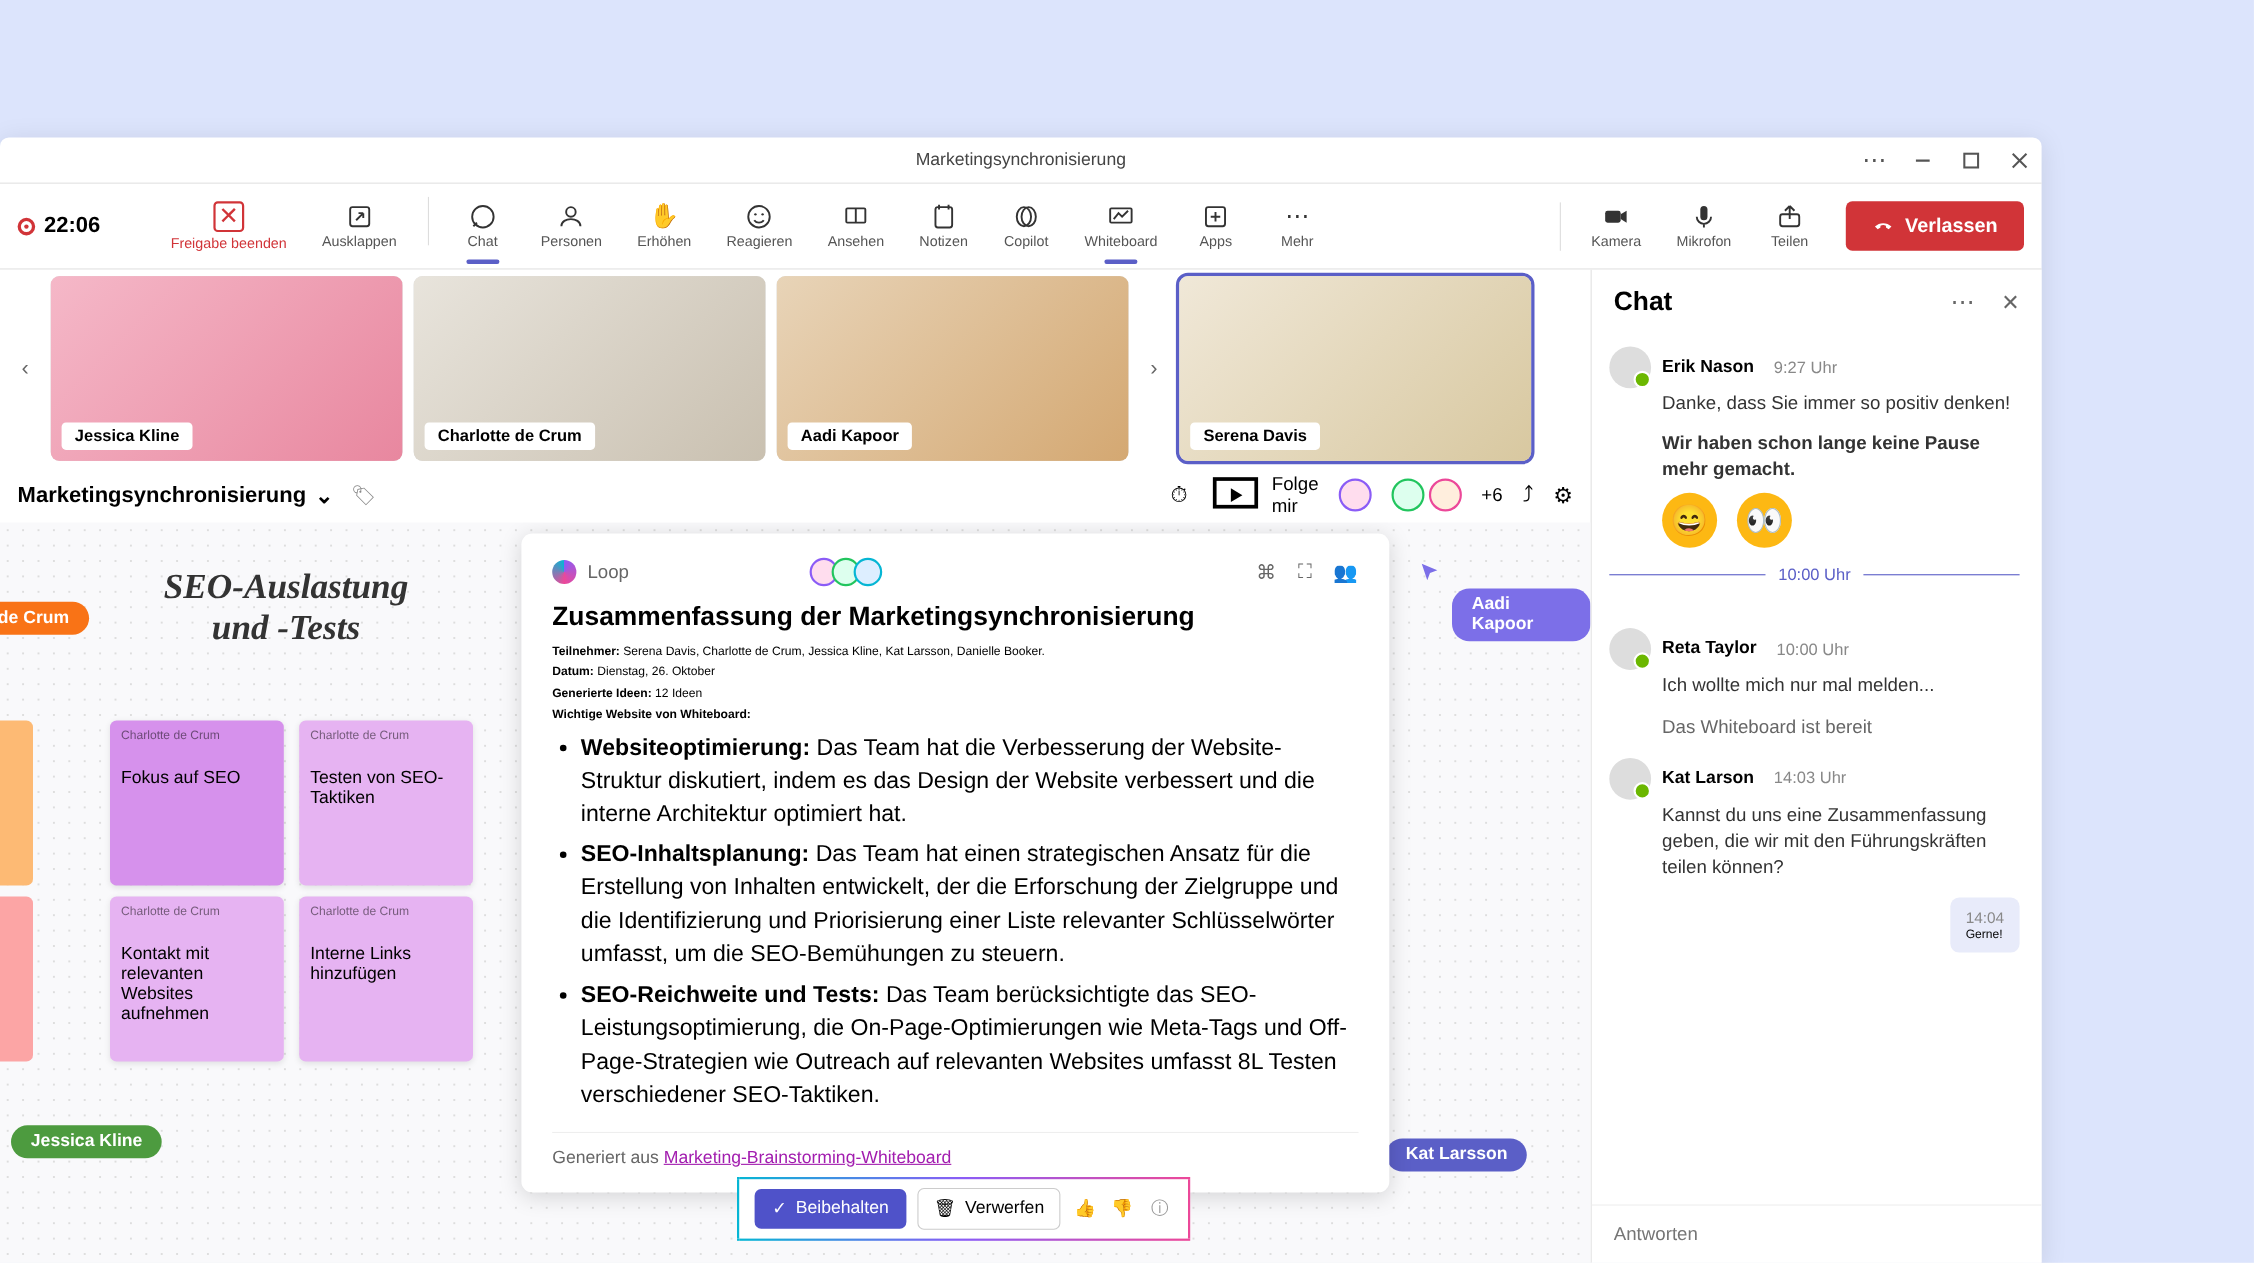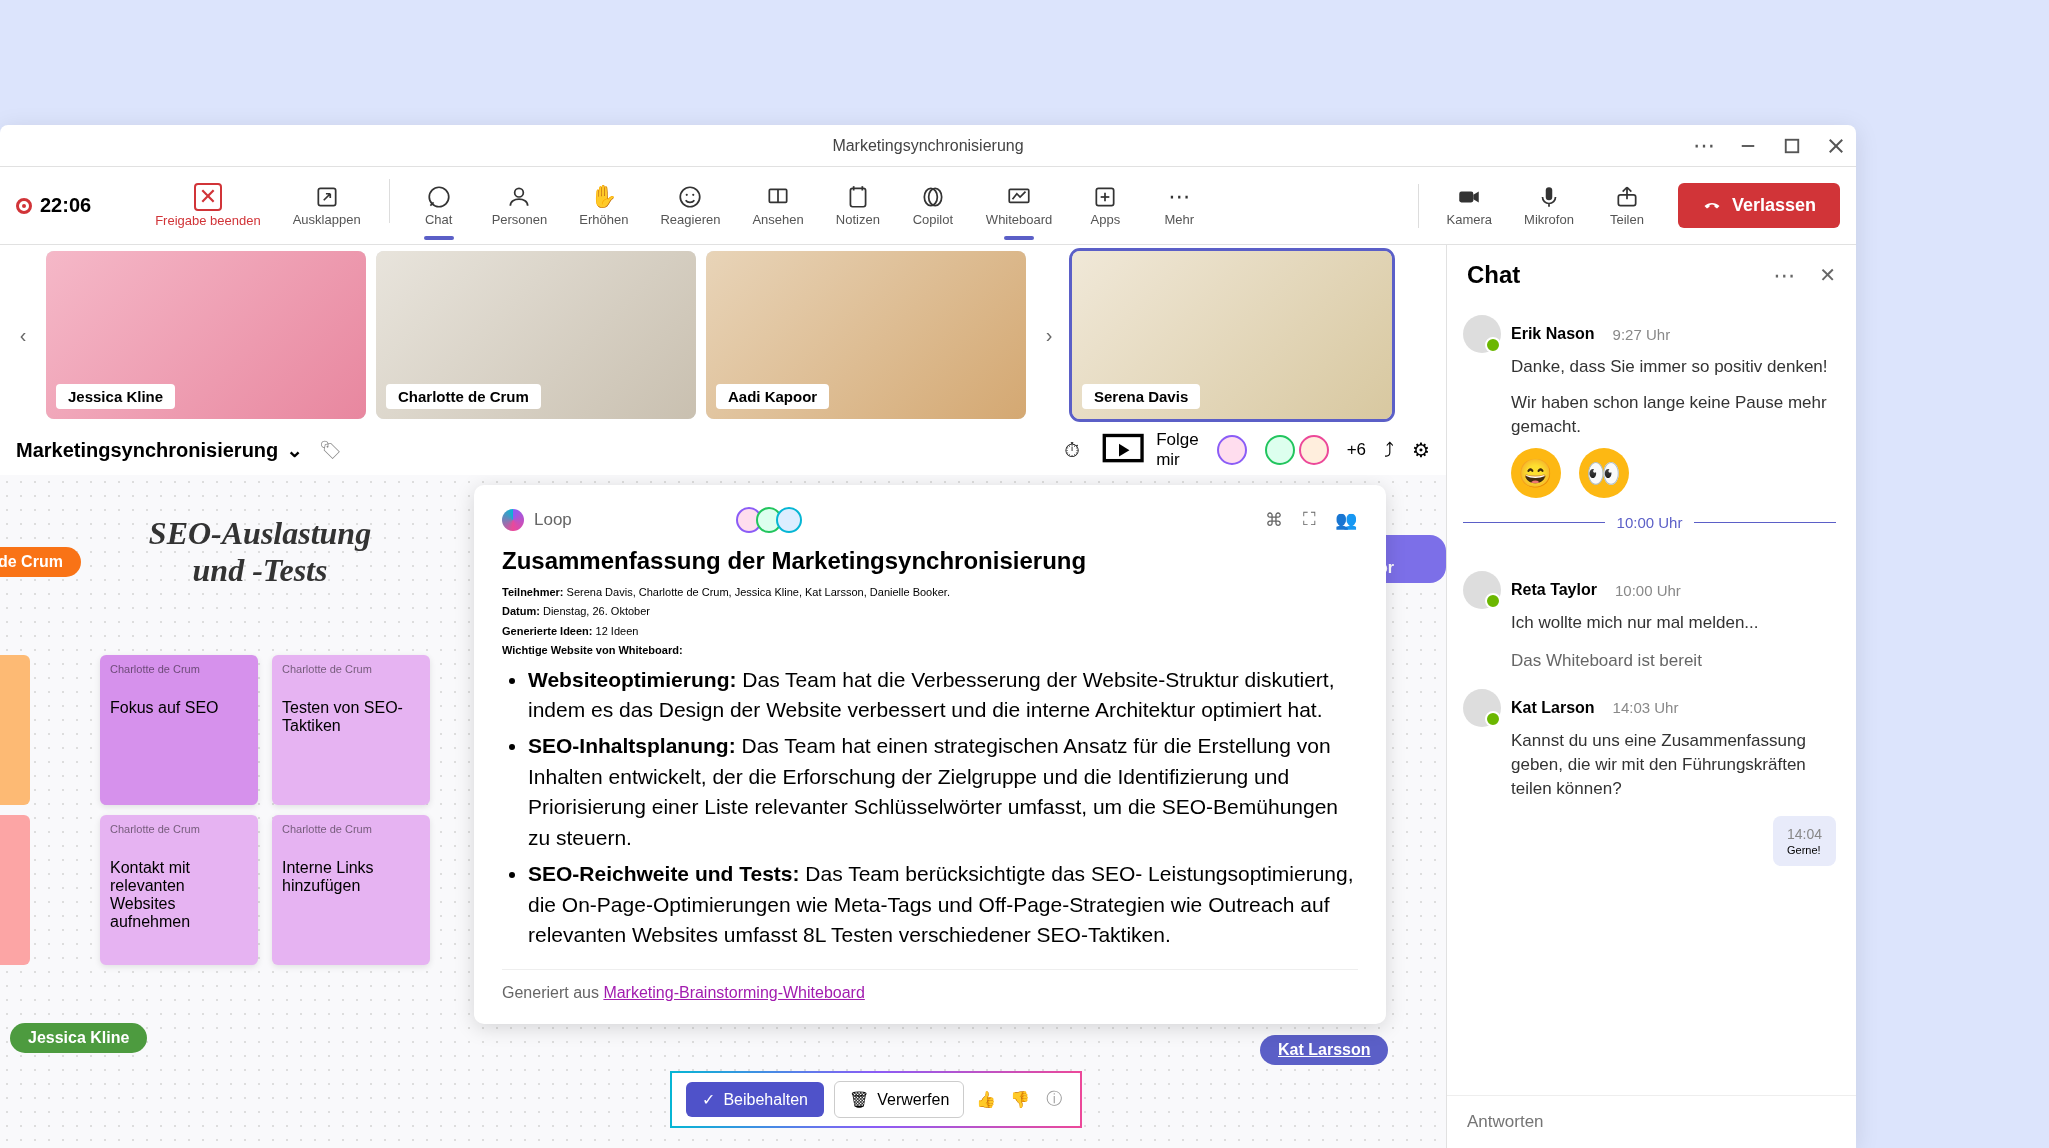--- a/index.html
+++ b/index.html
@@ -60,23 +60,23 @@
 .sticky { position: absolute; width: 158px; height: 150px; border-radius: 6px; padding: 8px 10px; box-shadow: 0 2px 6px rgba(0,0,0,0.1); }
 .sticky .author { font-size: 11px; color: rgba(0,0,0,0.5); }
 .sticky .txt { font-size: 16px; margin-top: 24px; font-weight: 500; }
 .sticky.purple-light { background: #E6B3F2; }
 .sticky.purple-dark { background: #D691EC; }
 
 .name-pill { position: absolute; padding: 6px 18px; border-radius: 16px; color: #fff; font-size: 16px; font-weight: 600; }
 .pill-orange { background: #F97316; }
 .pill-green { background: #4D9B3F; }
 .pill-purple { background: #7C6FE8; }
-.pill-blue { background: #5B5FC7; text-decoration: underline; }
-
-.loop-card { position: absolute; left: 474px; top: 10px; width: 912px; background: #fff; border-radius: 10px; padding: 22px 28px; box-shadow: 0 4px 20px rgba(0,0,0,0.15); }
+.pill-blue { background: #5B5FC7; }
+
+.loop-card { position: absolute; left: 474px; top: 10px; width: 789px; background: #fff; border-radius: 10px; padding: 22px 28px; box-shadow: 0 4px 20px rgba(0,0,0,0.15); }
 .loop-card::before { content:''; position:absolute; inset:-6px; border-radius:14px; border: 3px solid; border-image: linear-gradient(135deg,#EC4899,#F97316,#8B5CF6,#06B6D4) 1; z-index:-1; }
 .loop-header { display:flex; align-items:center; gap:10px; margin-bottom:14px; }
 .loop-logo { width:22px; height:22px; border-radius:50%; background: conic-gradient(#8B5CF6,#EC4899,#06B6D4); }
 .loop-title { font-size:17px; color:#666; }
 .loop-avatars { display:flex; margin-left:160px; }
 .loop-avatars .la{ width:26px;height:26px;border-radius:50%;margin-left:-6px;border:2px solid; }
 .loop-icons { margin-left:auto; display:flex; gap:20px; color:#666; font-size:18px; }
 .loop-h1 { font-size:24px; font-weight:bold; margin-bottom:10px; }
 .loop-body p { font-size:11px; margin: 4px 0; line-height:1.4; }
 .loop-body ul { margin: 6px 0 6px 26px; }
@@ -428,21 +428,21 @@
         </div>
       </div>
       <div class="chat-body">
         <div class="chat-msg">
           <div class="msg-head">
             <div class="msg-avatar"></div>
             <span class="msg-name">Erik Nason</span>
             <span class="msg-time">9:27 Uhr</span>
           </div>
           <div class="msg-text">Danke, dass Sie immer so positiv denken!</div>
-          <div class="msg-text" style="margin-top:12px;">Wir haben schon lange keine Pause mehr gemacht.</div>
+          <div class="msg-text" style="margin-top:12px;font-weight:bold;">Wir haben schon lange keine Pause mehr gemacht.</div>
           <div class="emoji-row">
             <div class="emoji">😄</div>
             <div class="emoji">👀</div>
           </div>
         </div>
 
         <div class="time-divider">
             <span>10:00 Uhr</span>
           </div>
 

